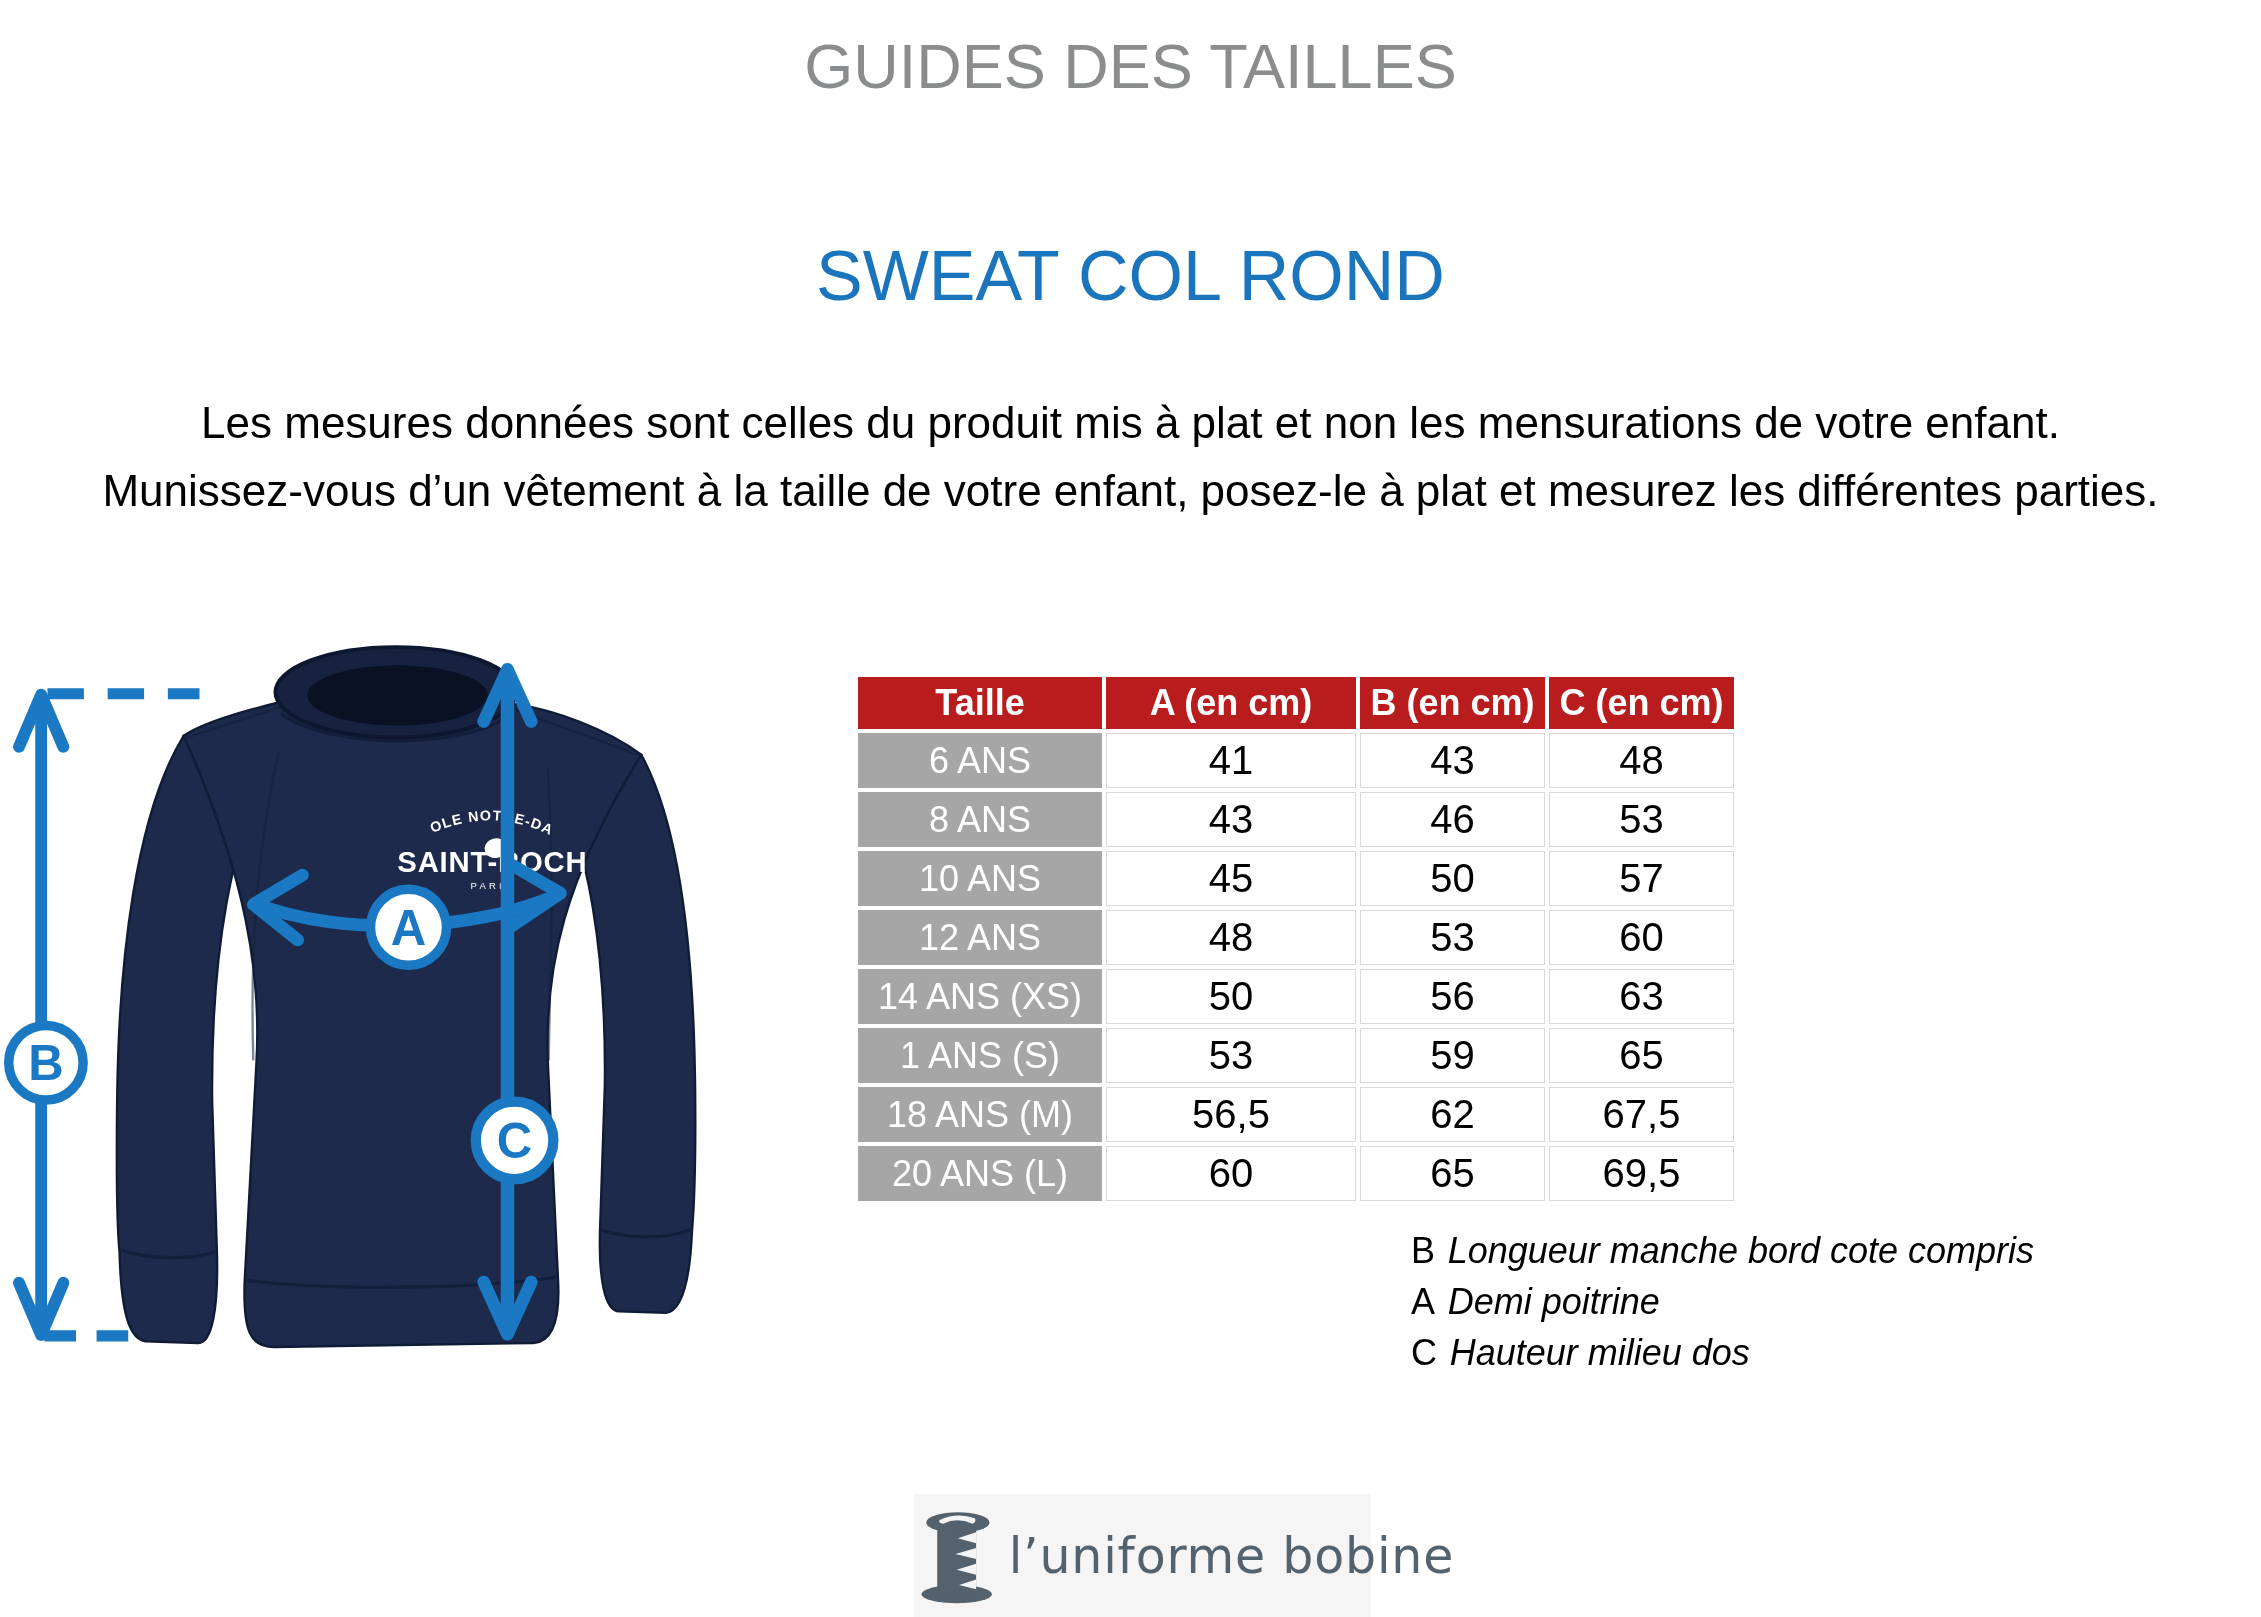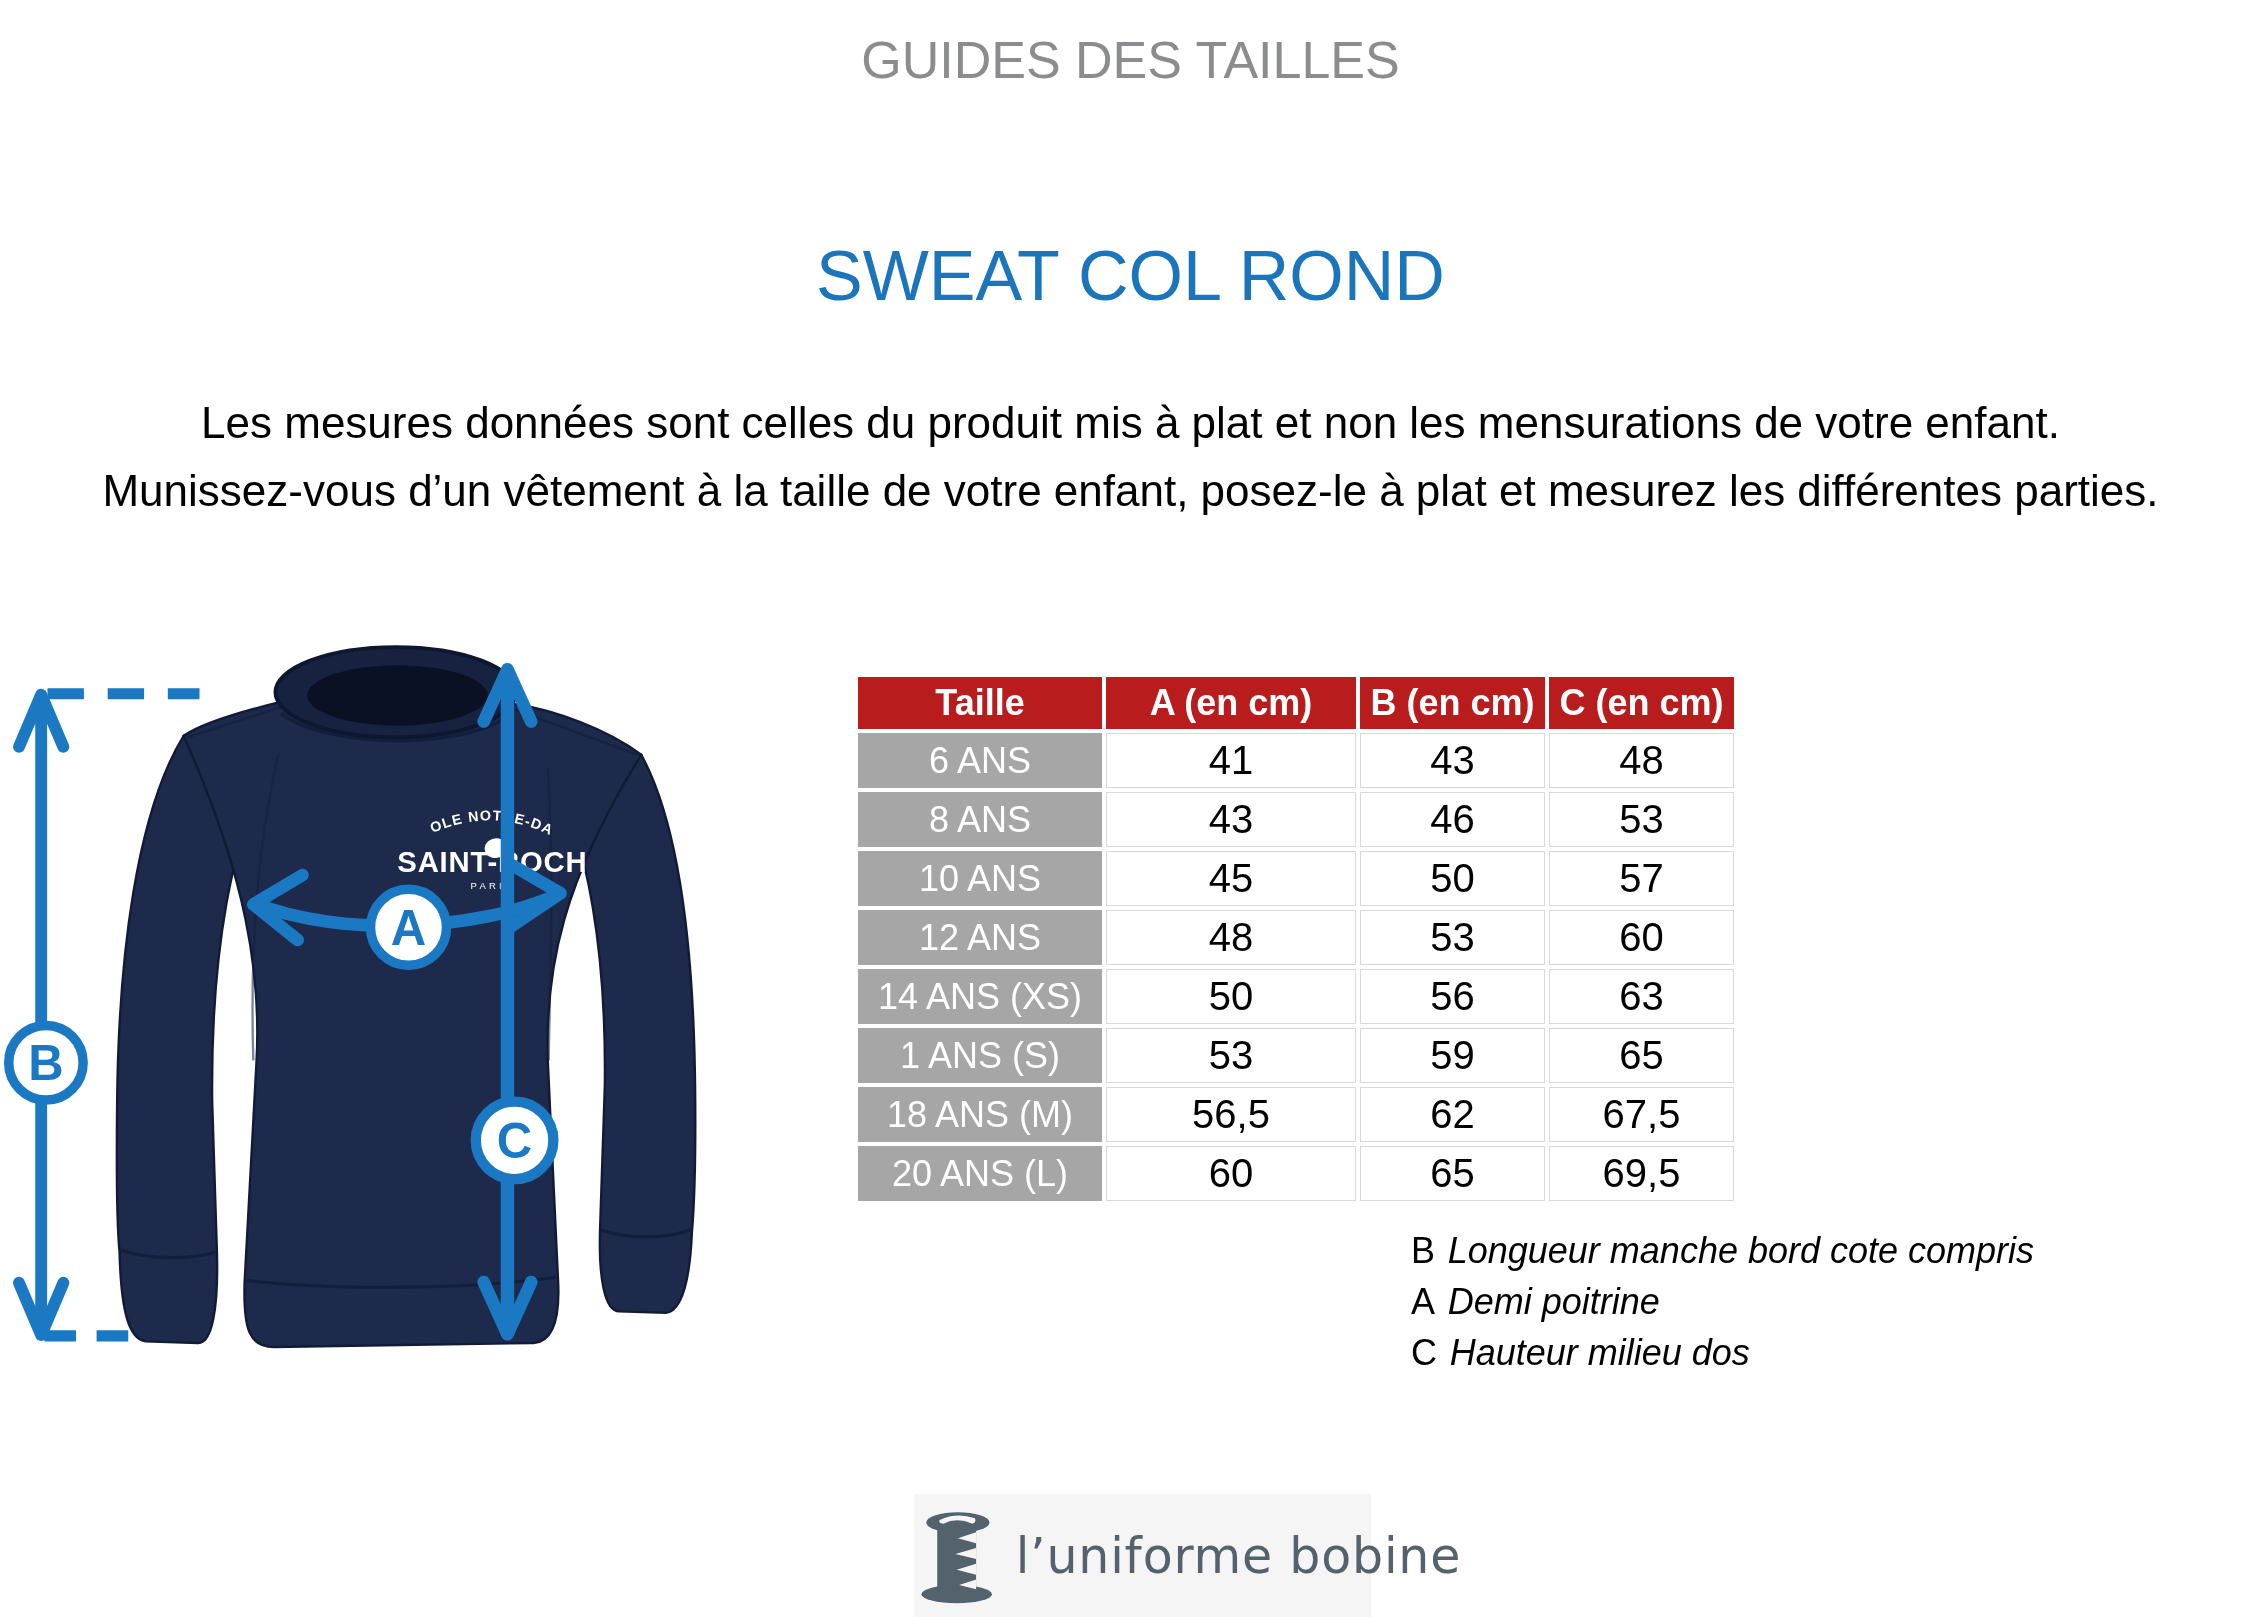--- a/index.html
+++ b/index.html
@@ -2,21 +2,21 @@
 <html style="font-size:12.7px"><head>
 <meta charset="utf-8">
 <style>
   html,body{margin:0;padding:0;}
   body{
     width:2261px;height:1618px;position:relative;background:#ffffff;
     font-family:"Liberation Sans",sans-serif;overflow:hidden;
   }
   .page-title{
     position:absolute;top:30px;left:0;width:2261px;text-align:center;
-    font-size:52px;font-weight:400;color:#8a8c8e;letter-spacing:0px;
+    font-size:63px;font-weight:400;color:#8a8c8e;letter-spacing:0px;
   }
   .page-subtitle{
     position:absolute;top:236px;left:0;width:2261px;text-align:center;
     font-size:70px;font-weight:400;color:#1B75BC;
   }
   .intro{
     position:absolute;top:389px;left:0;width:2261px;text-align:center;
     font-size:44px;line-height:68px;color:#000000;
   }
   
@@ -34,21 +34,21 @@
   .legend-letter{font-style:normal;margin-right:12.7px;}
   .legend-text{font-style:italic;}
   
   .brand-footer{
     position:absolute;left:914px;top:1494px;width:457px;height:124px;
     background:#f5f5f5;display:flex;align-items:center;
   }
   .brand-footer svg{margin-left:4.7px;flex:0 0 auto;}
   .brand-name{
     font-family:"DejaVu Sans",sans-serif;font-size:49px;color:#53626c;
-    margin-left:18px;white-space:nowrap;letter-spacing:0.8px;
+    margin-left:11px;white-space:nowrap;letter-spacing:0.8px;
   }
 </style>
 </head>
 <body>
 
 <div class="page-title">GUIDES DES TAILLES</div>
 <div class="page-subtitle">SWEAT COL ROND</div>
 <div class="intro">
   <div>Les mesures données sont celles du produit mis à plat et non les mensurations de votre enfant.</div>
   <div>Munissez-vous d’un vêtement à la taille de votre enfant, posez-le à plat et mesurez les différentes parties.</div>

